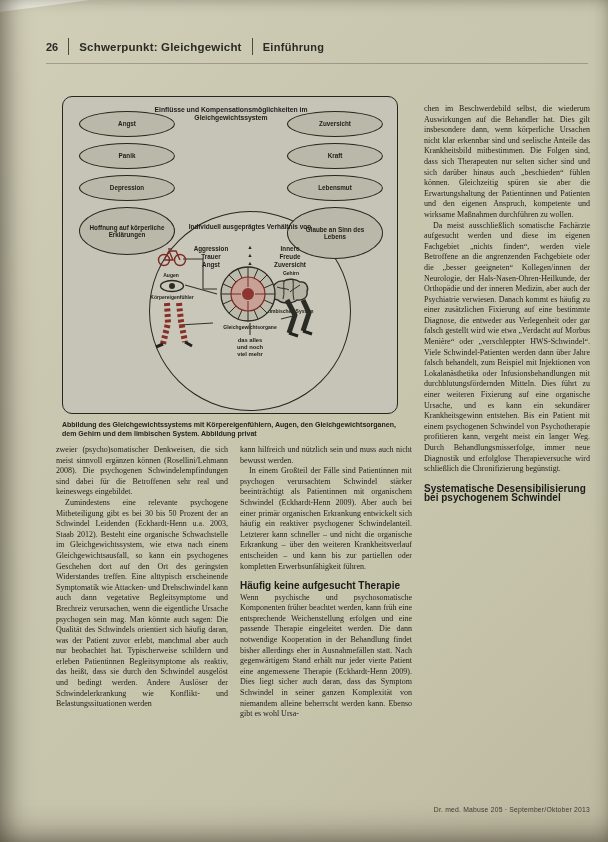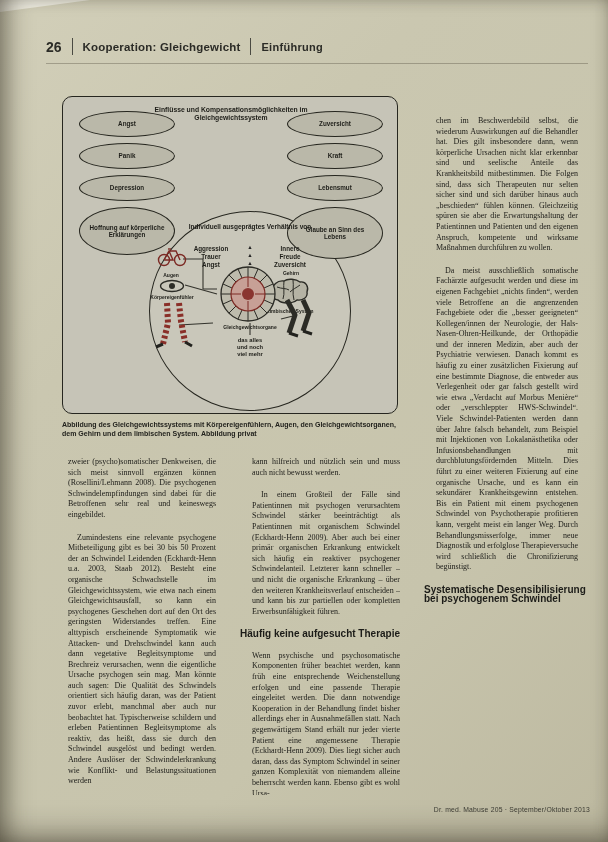--- a/index.html
+++ b/index.html
@@ -23,21 +23,21 @@
   }
   .scan-corner{
     position:absolute;left:0;top:0;width:0;height:0;z-index:1;
     border-top:12px solid #eceade;border-right:90px solid transparent;
   }
   
   .header{
     position:absolute;left:46px;top:38px;display:flex;align-items:center;z-index:2;
     color:#2b2b26;
   }
-  .page-number{font-weight:bold;font-size:14px;}
+  .page-number{font-weight:bold;font-size:11px;}
   .hsep{width:1px;height:17px;background:#4a4a42;margin:0 10px;}
   .section-title{font-weight:bold;font-size:11.5px;letter-spacing:.2px;}
   .subsection-title{font-weight:bold;font-size:11px;letter-spacing:.3px;}
   .header-rule{
     position:absolute;left:46px;top:63px;width:542px;height:1px;
     background:rgba(75,70,55,.35);z-index:2;
   }
   
   .figure{
     position:absolute;left:62px;top:96px;width:336px;height:318px;z-index:2;
@@ -83,21 +83,21 @@
   .caption{
     position:absolute;left:62px;top:420px;width:340px;z-index:2;
     font-weight:bold;font-size:7px;line-height:9px;color:#23231e;
   }
   
   .col{
     position:absolute;z-index:2;width:172px;
     font-family:"Liberation Serif",serif;font-size:8px;line-height:10.6px;
     text-align:justify;color:#1c1c18;overflow:hidden;overflow-wrap:break-word;
   }
-  .col p{margin:12px;}
+  .col p{margin:0;}
   .col p.ind{text-indent:9px;}
   .col-left{left:56px;top:445px;height:350px;}
   .col-mid{left:240px;top:445px;height:350px;}
   .col-right{left:424px;top:104px;height:716px;width:166px;}
   .col h3{
     margin:9px 0 2px 0;font-family:"Liberation Sans",sans-serif;
     font-weight:bold;font-size:10px;line-height:9.5px;color:#1c1c18;text-align:left;
   }
   
   .footer{
@@ -107,21 +107,21 @@
 </style>
 </head>
 <body>
 
 <div class="page">
   <div class="scan-corner"></div>
 
   <div class="header">
     <span class="page-number">26</span>
     <span class="hsep"></span>
-    <span class="section-title">Kooperation: Gleichgewicht</span>
+    <span class="section-title">Schwerpunkt: Gleichgewicht</span>
     <span class="hsep"></span>
     <span class="subsection-title">Einführung</span>
   </div>
   <div class="header-rule"></div>
 
   <div class="figure">
     <div class="fig-title">Einflüsse und Kompensationsmöglichkeiten im Gleichgewichtssystem</div>
 
     <div class="oval ov-l row1">Angst</div>
     <div class="oval ov-l row2">Panik</div>

